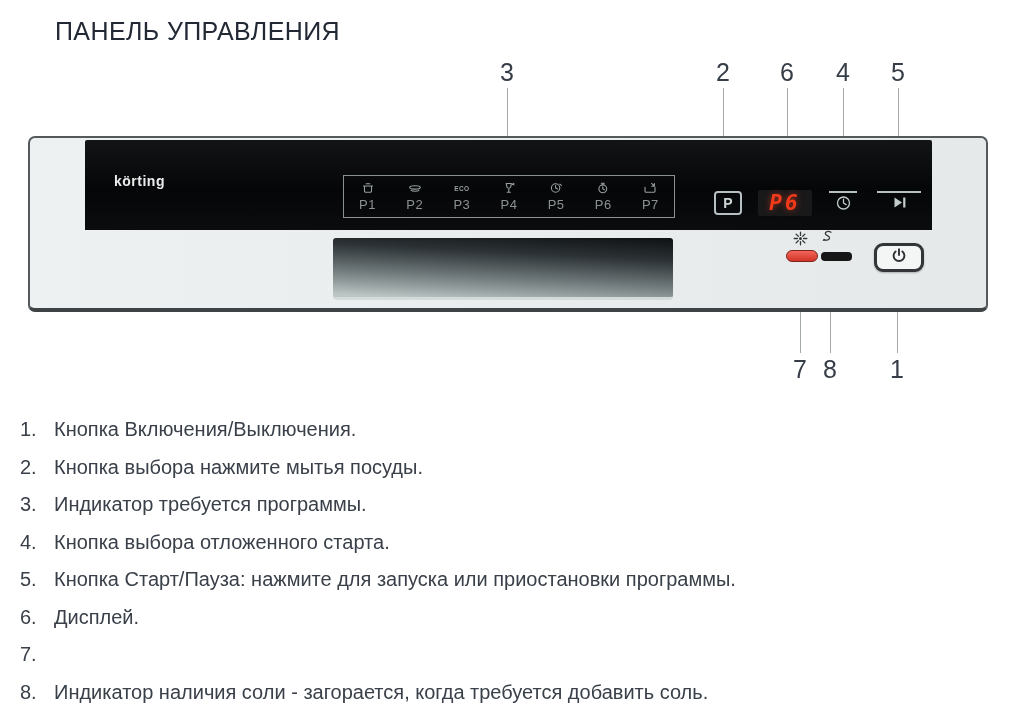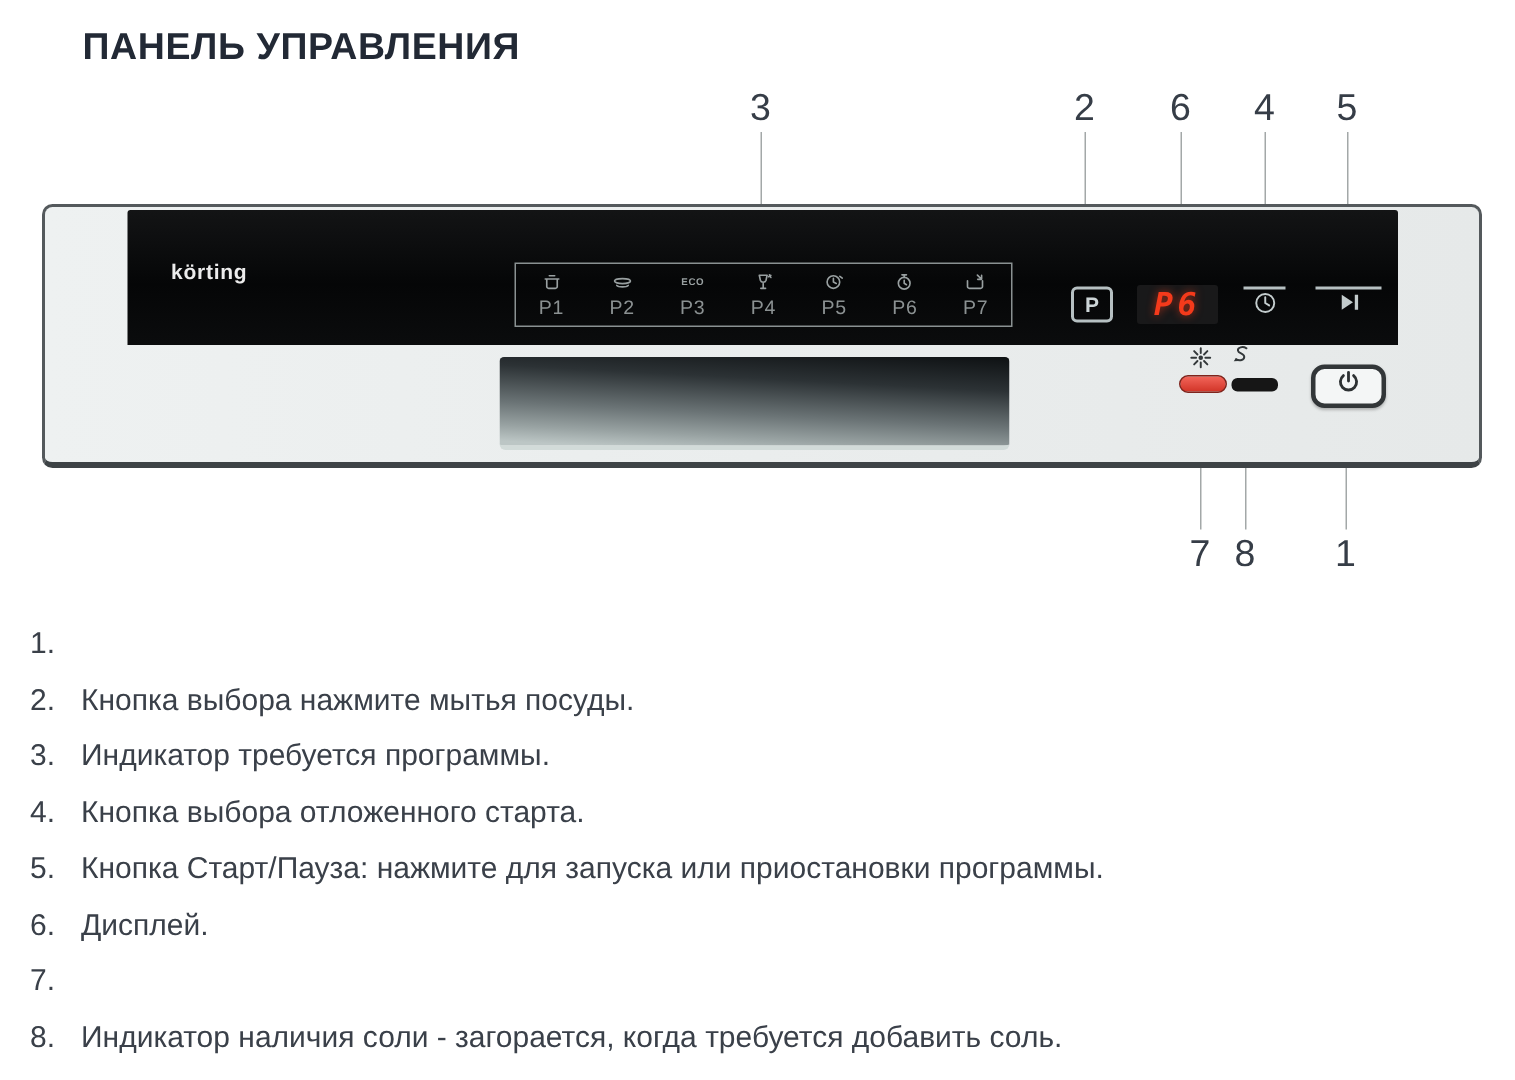--- a/index.html
+++ b/index.html
@@ -1,21 +1,21 @@
 <!DOCTYPE html>
 <html><head>
 <meta charset="utf-8">
 <style>
   * { margin:0; padding:0; box-sizing:border-box; }
   html,body { width:1010px; height:720px; background:#ffffff; overflow:hidden;
               font-family:"Liberation Sans", sans-serif; }
   .page { position:relative; width:1010px; height:720px; }
 
   
-  .title { position:absolute; left:55px; top:17px; font-size:25px; font-weight:bold;
+  .title { position:absolute; left:55px; top:17px; font-size:25px; font-weight:normal;
            color:#222935; letter-spacing:.4px; }
 
   
   .callout { position:absolute; font-size:25px; color:#363d47; transform:translateX(-50%); }
   .leader { position:absolute; width:1px; background:#a3a8a8; }
 
   
   .panel { position:absolute; left:28px; top:136px; width:960px; height:176px;
            background:linear-gradient(90deg,#eef1f1,#e6e9e9);
            border:2px solid #54595c; border-bottom:4px solid #3e4346; border-radius:7px;padding-left:48px; }
@@ -228,20 +228,21 @@
             <path d="M9 2.2 V8"></path>
             <path d="M5.6 4.4 a5.4 5.4 0 1 0 6.8 0"></path>
           </svg>
       </span>
     </div>
   </div>
 
   <div class="legend">
     <div class="legend-row">
       <span class="legend-num">1.</span>
+      <span class="legend-text">Кнопка Включения/Выключения.</span>
     </div>
     <div class="legend-row">
       <span class="legend-num">2.</span>
       <span class="legend-text">Кнопка выбора нажмите мытья посуды.</span>
     </div>
     <div class="legend-row">
       <span class="legend-num">3.</span>
       <span class="legend-text">Индикатор требуется программы.</span>
     </div>
     <div class="legend-row">

